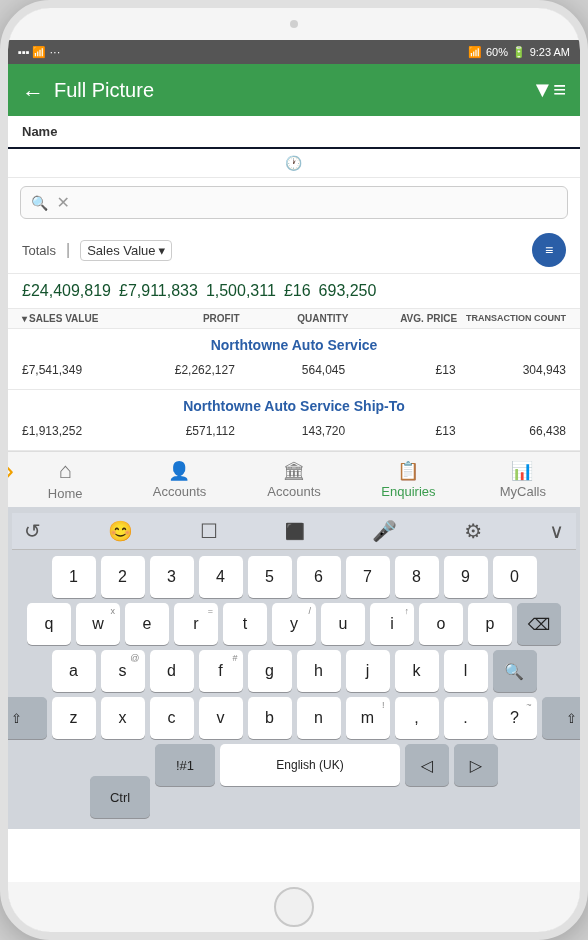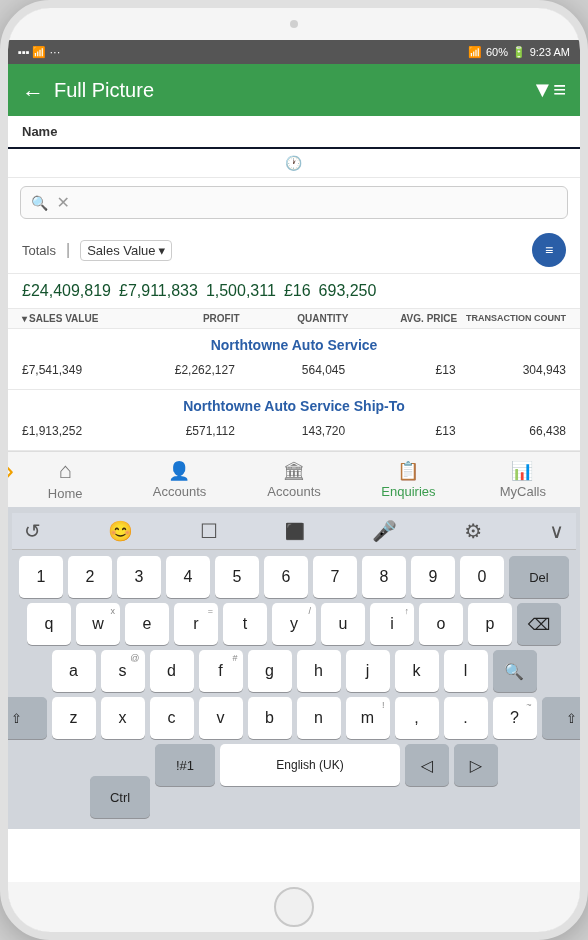--- a/index.html
+++ b/index.html
@@ -523,21 +523,20 @@
           <div class="key">1</div>
           <div class="key">2</div>
           <div class="key">3</div>
           <div class="key">4</div>
           <div class="key">5</div>
           <div class="key">6</div>
           <div class="key">7</div>
           <div class="key">8</div>
           <div class="key">9</div>
           <div class="key">0</div>
-          <div class="key dark wide">Del</div>
         </div>
 
         <div class="kb-row">
           <div class="key">q</div>
           <div class="key">w<span class="key-sub">x</span></div>
           <div class="key">e</div>
           <div class="key">r<span class="key-sub">=</span></div>
           <div class="key">t</div>
           <div class="key">y<span class="key-sub">/</span></div>
           <div class="key">u</div>

